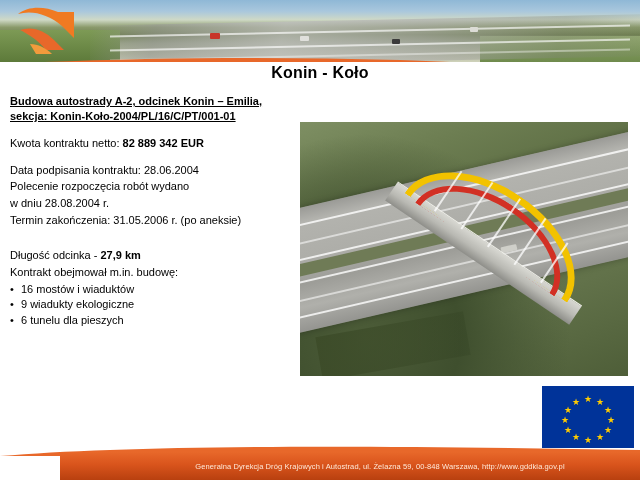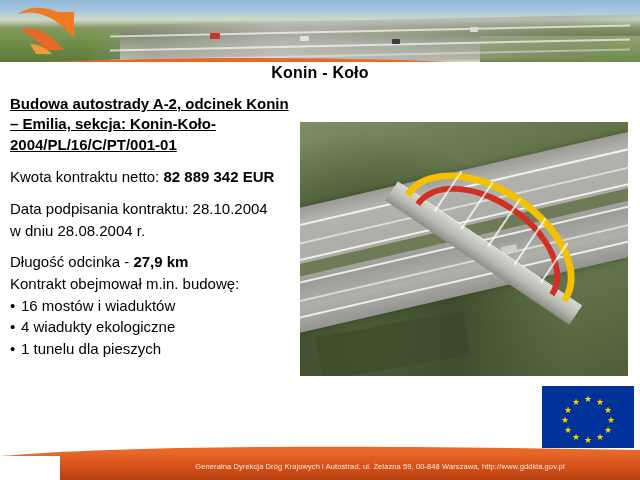--- a/index.html
+++ b/index.html
@@ -99,21 +99,21 @@
     font-weight: bold;
     color: #000000;
     letter-spacing: 0.2px;
   }
 
   
   .textblock {
     position: absolute;
     left: 10px; top: 94px;
     width: 286px;
-    font-size: 15px;
+    font-size: 11px;
     color: #000000;
     line-height: 1.35;
   }
   .heading {
     font-weight: bold;
     text-decoration: underline;
     margin-bottom: 12px;
   }
   .para {
     margin-bottom: 12px;
@@ -296,37 +296,39 @@
   <div class="textblock">
     <div class="heading">Budowa autostrady A-2, odcinek Konin – Emilia, sekcja: Konin-Koło-2004/PL/16/C/PT/001-01</div>
 
     <div class="para">
       <span>Kwota kontraktu netto:</span>
       <span class="bold">82 889 342 EUR</span>
     </div>
 
 
     <div>
-      <div class="para tight">Data podpisania kontraktu: 28.10.2004</div>
+      <div class="para tight">Data podpisania kontraktu: 28.06.2004</div>
+      <div class="para tight">Polecenie rozpoczęcia robót wydano</div>
       <div class="para tight">w dniu 28.08.2004 r.</div>
+      <div class="para">Termin zakończenia: 31.05.2006 r. (po aneksie)</div>
     </div>
 
     <div style="height:8px;"></div>
 
     <div class="para tight">
       <span>Długość odcinka -</span>
       <span class="bold">27,9 km</span>
     </div>
 
     <div class="para tight">Kontrakt obejmował m.in. budowę:</div>
 
     <ul class="bullets">
       <li>16 mostów i wiaduktów</li>
-      <li>4 wiadukty ekologiczne</li>
-      <li>1 tunelu dla pieszych</li>
+      <li>9 wiadukty ekologiczne</li>
+      <li>6 tunelu dla pieszych</li>
     </ul>
   </div>
 
   <div class="photo">
     <div class="photo-bg"></div>
 
     <div class="road-main">
       <div class="median"></div>
       <div class="lane" style="top:16px;"></div>
       <div class="lane" style="top:34px; background:rgba(255,255,255,0.55);"></div>

